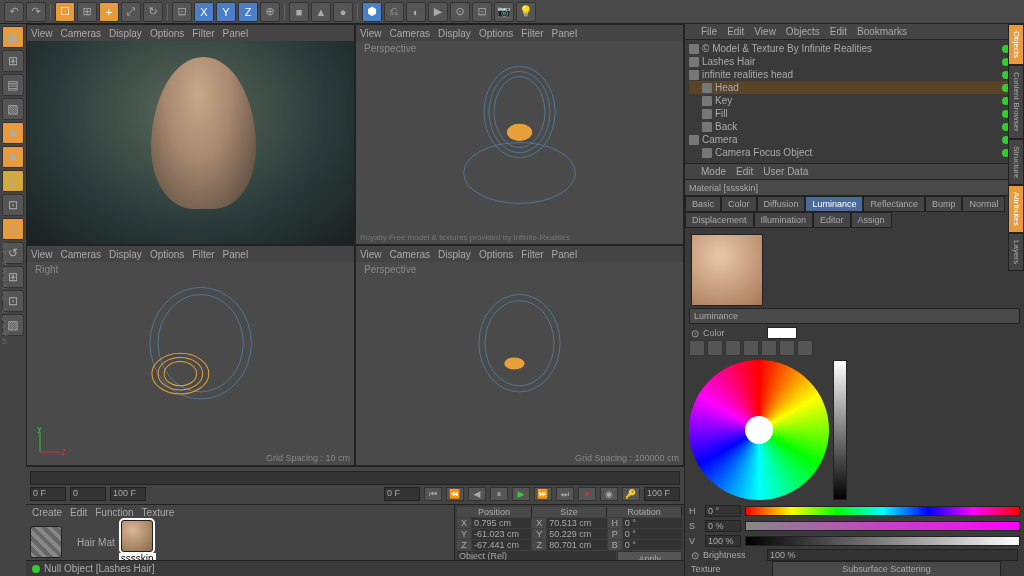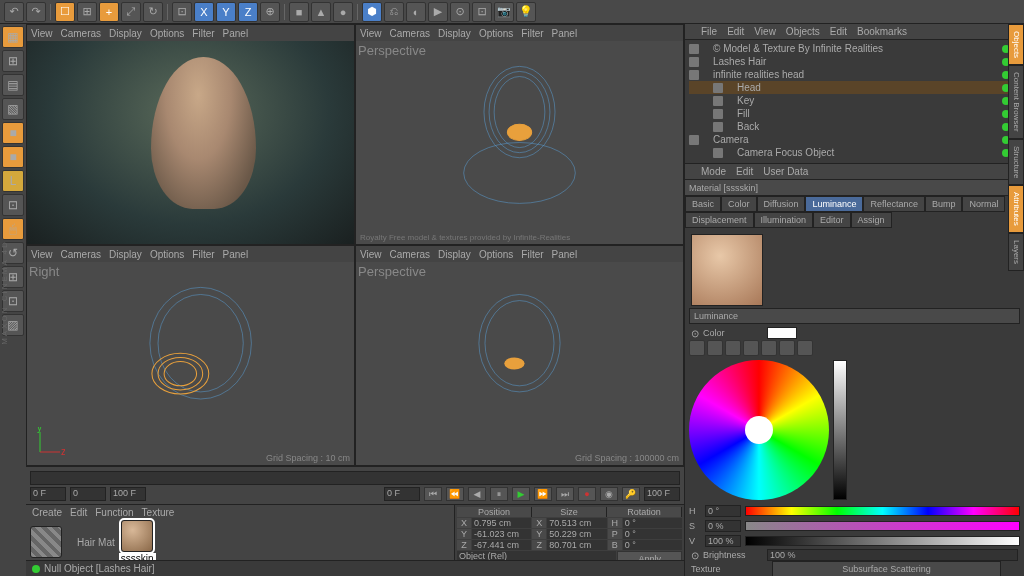--- a/index.html
+++ b/index.html
@@ -13,21 +13,21 @@
 .left-toolbar{width:26px;background:#444;display:flex;flex-direction:column;padding:2px;gap:2px}
 .lt-btn{width:22px;height:22px;background:#555;border:1px solid #333;border-radius:2px;cursor:pointer;display:flex;align-items:center;justify-content:center;font-size:12px}
 .lt-btn.orange{background:#e89b3c}
 .lt-btn.yellow{background:#d4a83c}
 .viewports{flex:1;display:flex;flex-direction:column;min-width:0}
 .vp-row{flex:1;display:flex;min-height:0}
 .vp{flex:1;display:flex;flex-direction:column;border:1px solid #222;background:#3a3a3a;position:relative;min-width:0}
 .vp-menu{height:16px;background:#444;display:flex;align-items:center;padding:0 4px;gap:8px;font-size:9px}
 .vp-menu span{cursor:pointer;color:#aaa}
 .vp-canvas{flex:1;background:#4a4a4a;position:relative;overflow:hidden}
-.vp-label{position:absolute;top:2px;left:2px;font-size:13px;color:#888;z-index:5}
+.vp-label{position:absolute;top:2px;left:8px;font-size:10px;color:#888;z-index:5}
 .vp-grid-label{position:absolute;bottom:2px;right:4px;font-size:9px;color:#888}
 .render-img{width:100%;height:100%;background:radial-gradient(ellipse at 50% 35%,#5a6a5a 0%,#2a3a3a 60%,#1a2020 100%);position:relative}
 .head-shape{position:absolute;left:38%;top:8%;width:32%;height:75%;background:radial-gradient(ellipse at 45% 25%,#c8a888 0%,#a88870 40%,#6a5848 80%);border-radius:50% 50% 40% 40%/60% 60% 40% 40%}
 .render-credit{position:absolute;bottom:2px;left:4px;font-size:8px;color:#777}
 .wire-svg{width:100%;height:100%}
 .axis-gizmo{position:absolute;bottom:8px;left:8px;width:30px;height:30px}
 .timeline{height:38px;background:#444;border-top:1px solid #222;display:flex;flex-direction:column;padding:2px 4px}
 .tl-track{height:14px;background:#333;border:1px solid #222;margin:2px 0}
 .tl-controls{display:flex;align-items:center;gap:4px;height:16px}
 .tl-btn{width:18px;height:14px;background:#555;border:1px solid #333;cursor:pointer;display:flex;align-items:center;justify-content:center;font-size:9px}
@@ -43,21 +43,21 @@
 .coords-header div{flex:1;text-align:center;font-size:9px;border-right:1px solid #222}
 .coords-row{display:flex;height:13px;gap:1px;margin-top:1px}
 .coords-row .lbl{width:14px;text-align:center;font-size:9px;background:#494949}
 .coords-row .val{flex:1;background:#333;padding:0 2px;font-size:9px}
 .status-bar{height:16px;background:#3a3a3a;border-top:1px solid #222;display:flex;align-items:center;padding:0 6px;font-size:9px}
 .status-dot{width:8px;height:8px;border-radius:50%;background:#3c3;margin-right:4px}
 .right-panels{width:340px;background:#3e3e3e;display:flex;flex-direction:column;border-left:1px solid #222}
 .panel-menu{height:16px;background:#444;display:flex;align-items:center;padding:0 16px;gap:10px;font-size:9px;border-bottom:1px solid #222}
 .obj-panel{height:140px;display:flex;flex-direction:column;border-bottom:1px solid #222}
 .obj-tree{flex:1;overflow:hidden;padding:2px 4px;background:#3a3a3a}
-.tree-item{display:flex;align-items:center;height:13px;gap:14px;font-size:9px;cursor:pointer}
+.tree-item{display:flex;align-items:center;height:13px;gap:3px;font-size:9px;cursor:pointer}
 .tree-item.sel{background:#5a4428}
 .tree-item.sel-orange{color:#e8a842}
 .tree-indent{width:10px}
 .tree-icon{width:10px;height:10px;background:#777;border-radius:1px;flex-shrink:0}
 .tree-dots{margin-left:auto;display:flex;gap:2px}
 .dot{width:8px;height:8px;border-radius:50%;background:#666}
 .dot.g{background:#3c3}
 .attr-panel{flex:1;display:flex;flex-direction:column;min-height:0}
 .attr-header{height:16px;background:#494949;display:flex;align-items:center;padding:0 4px;font-size:9px;border-bottom:1px solid #222}
 .attr-tabs{display:flex;flex-wrap:wrap;background:#3a3a3a}

